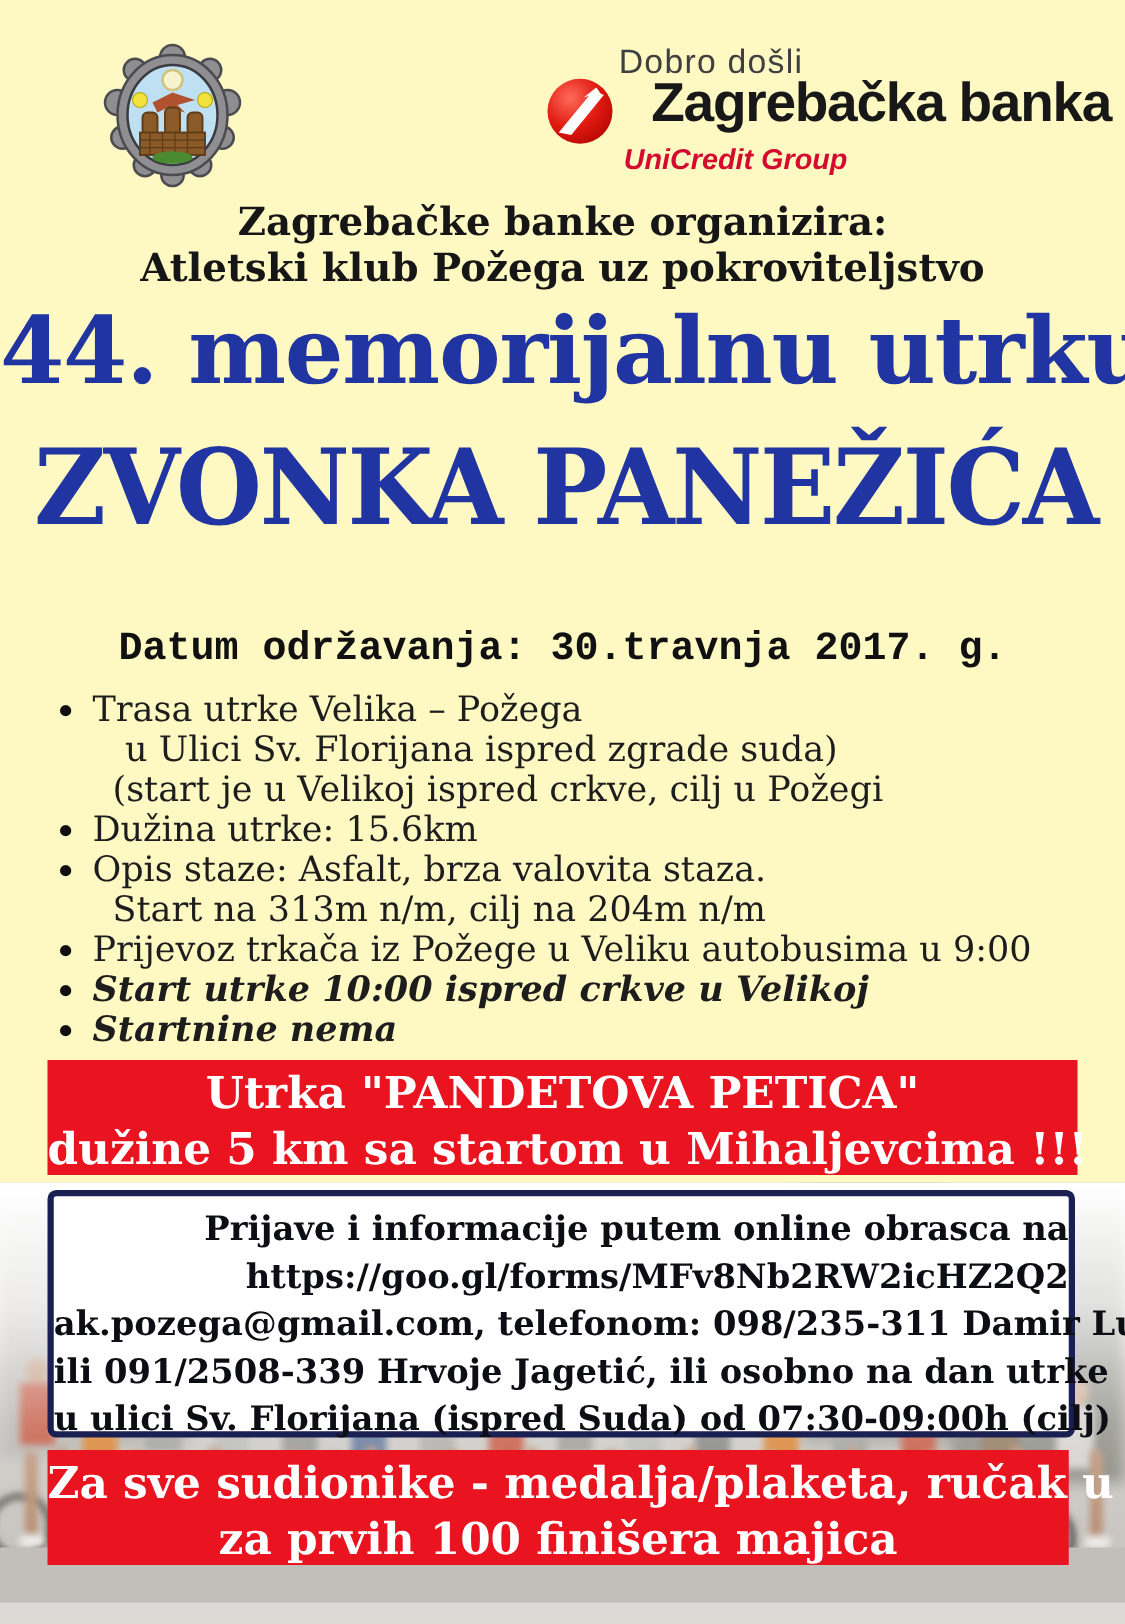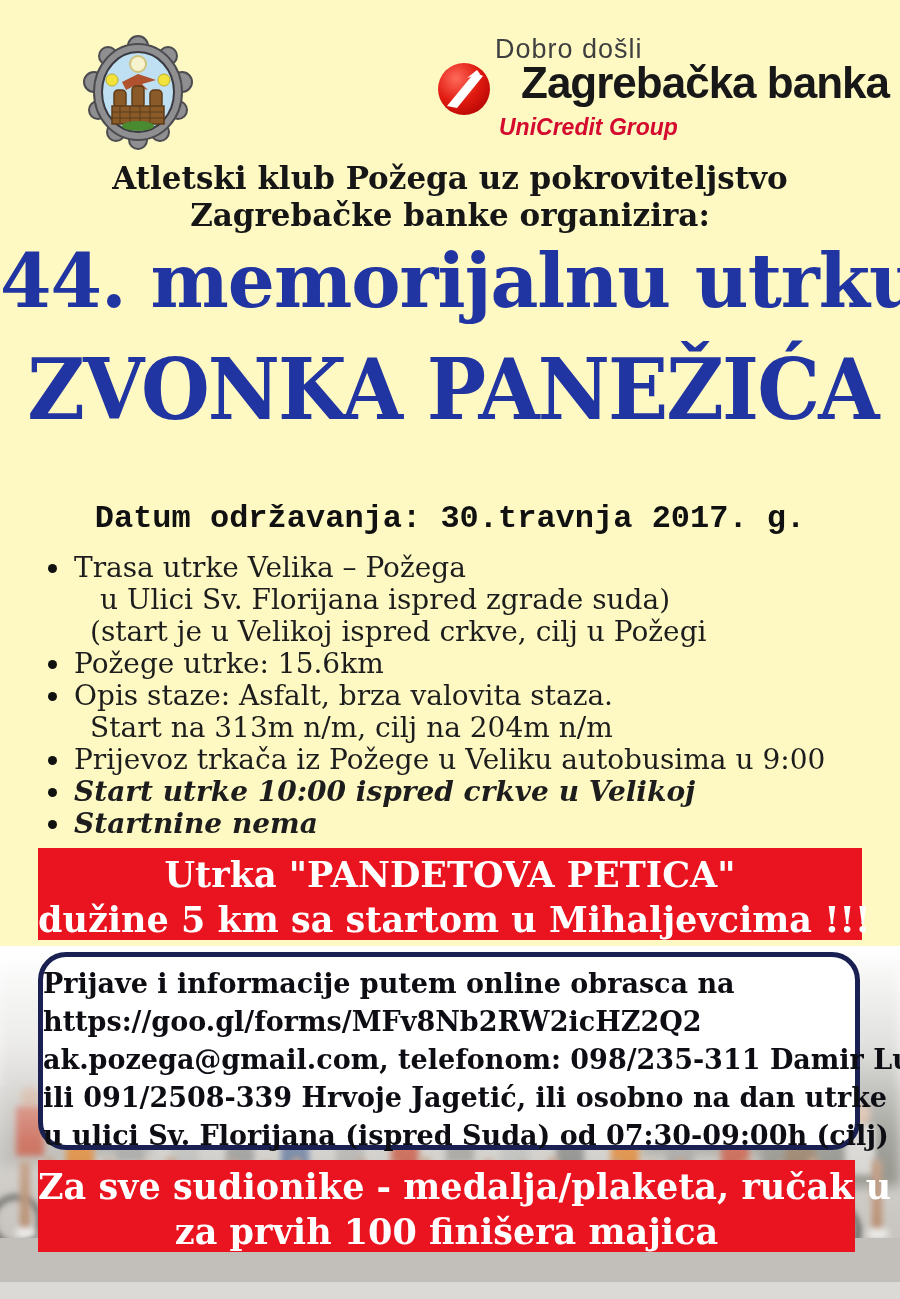--- a/index.html
+++ b/index.html
@@ -39,22 +39,22 @@
   .banner{position:absolute;background:#e9141f;color:#ffffff;text-align:center;
           font-weight:bold;}
   .banner .l1{font-size:35px;line-height:46px;padding-top:4px;white-space:nowrap;}
   .banner .l2{font-size:35px;line-height:44px;white-space:nowrap;}
   .banner1{left:38px;top:848px;width:824px;height:92px;}
   .banner2{left:38px;top:1160px;width:817px;height:92px;}
   
   .photo{position:absolute;left:0;top:946px;width:900px;height:353px;}
   
   .infobox{position:absolute;left:38px;top:952px;width:822px;height:198px;
-           background:#ffffff;border:5px solid #1a2152;border-radius:28px;box-sizing:border-box;
-           text-align:left;color:#0d0d14;font-weight:bold;font-size:27px;line-height:38px;padding-top:8px;}
+           background:#ffffff;border:5px solid #1a2152;border-radius:7px;box-sizing:border-box;
+           text-align:right;color:#0d0d14;font-weight:bold;font-size:27px;line-height:38px;padding-top:8px;}
   .infobox .line{white-space:nowrap;}
 </style>
 </head>
 <body>
 
 <div class="poster">
 
   <div class="photo">
     <svg width="900" height="353" viewBox="0 0 900 353" xmlns="http://www.w3.org/2000/svg">
       <defs>
@@ -226,34 +226,34 @@
         <circle cx="27" cy="27" r="26" fill="url(#sph)"></circle>
         <path d="M10 44 L38 10 L46 14 L20 46 Z" fill="#ffffff"></path>
         <path d="M30 16 L40 8 L43 12 Z" fill="#ffffff"></path>
       </svg>
     </div>
     <div class="bank-name">Zagrebačka banka</div>
     <div class="bank-group">UniCredit Group</div>
   </div>
 
   <div class="intro">
+    <div>Zagrebačke banke organizira:</div>
     <div>Atletski klub Požega uz pokroviteljstvo</div>
-    <div>Zagrebačke banke organizira:</div>
   </div>
 
   <div class="title1">44. memorijalnu utrku</div>
   <div class="title2"><span>ZVONKA PANEŽIĆA</span></div>
 
   <div class="dateline">Datum održavanja: 30.travnja 2017. g.</div>
 
   <div class="bullets">
     <div class="bl">Trasa utrke Velika – Požega</div>
     <div class="sub" style="padding-left:58px;">u Ulici Sv. Florijana ispred zgrade suda)</div>
     <div class="sub">(start je u Velikoj ispred crkve, cilj u Požegi</div>
-    <div class="bl">Požege utrke: 15.6km</div>
+    <div class="bl">Dužina utrke: 15.6km</div>
     <div class="bl">Opis staze: Asfalt, brza valovita staza.</div>
     <div class="sub">Start na 313m n/m,  cilj na 204m n/m</div>
     <div class="bl">Prijevoz trkača iz Požege u Veliku autobusima u 9:00</div>
     <div class="bl bold">Start utrke 10:00 ispred crkve u Velikoj</div>
     <div class="bl bold">Startnine nema</div>
   </div>
 
   <div class="banner banner1">
     <div class="l1">Utrka "PANDETOVA PETICA"</div>
     <div class="l2">dužine 5 km sa startom u Mihaljevcima !!!</div>

